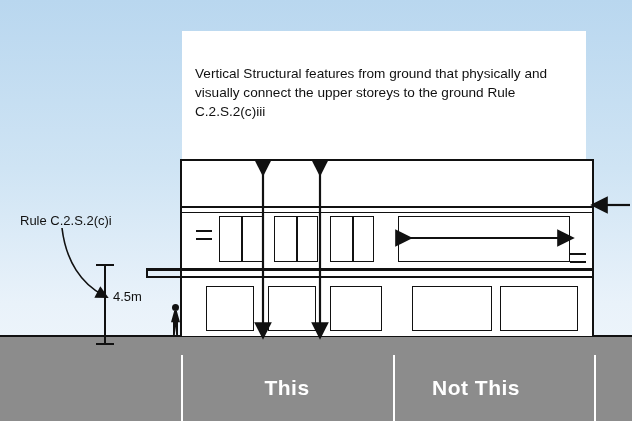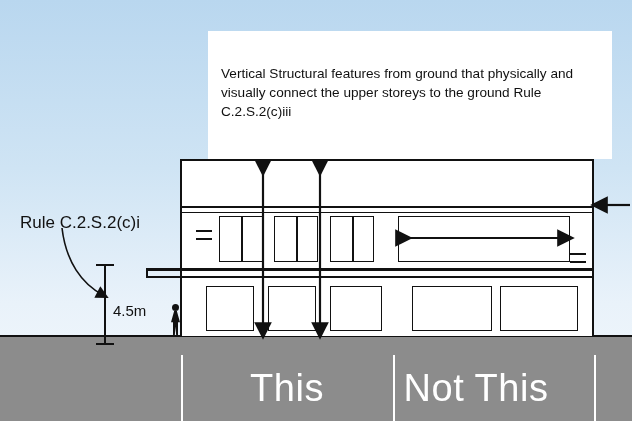--- a/index.html
+++ b/index.html
@@ -114,44 +114,43 @@
   .dim-tick {
     position: absolute;
     height: 1.5px;
     width: 18px;
     background: #111;
     left: 96px;
   }
   .dim-label {
     position: absolute;
     left: 113px;
-    top: 302px;
-    font-size: 15px;
+    top: 289px;
+    font-size: 13px;
     color: #111;
   }
   
   .rule-left {
     position: absolute;
     left: 20px;
     top: 213px;
-    font-size: 17px;
+    font-size: 13px;
     color: #111;
     white-space: nowrap;
   }
   
   .callout {
     position: absolute;
     left: 182px;
     top: 31px;
     width: 404px;
     height: 128px;
     background: #ffffff;
     box-sizing: border-box;
     padding: 33px 14px 0 13px;
-    margin-left: 26px;
   }
   .callout p {
     margin: 0;
     font-size: 13.6px;
     line-height: 19px;
     color: #111;
   }
   
   .person-head {
     position: absolute;
@@ -182,22 +181,22 @@
   .caption-cell {
     position: absolute;
     top: 0;
     height: 66px;
     display: flex;
     align-items: center;
     justify-content: center;
   }
   .caption-cell span {
     color: #ffffff;
-    font-size: 38px;
-    font-weight: normal;
+    font-size: 21px;
+    font-weight: bold;
     letter-spacing: 0.5px;
   }
   .divider {
     position: absolute;
     width: 2px;
     background: #ffffff;
     top: 355px;
     height: 66px;
   }
   

